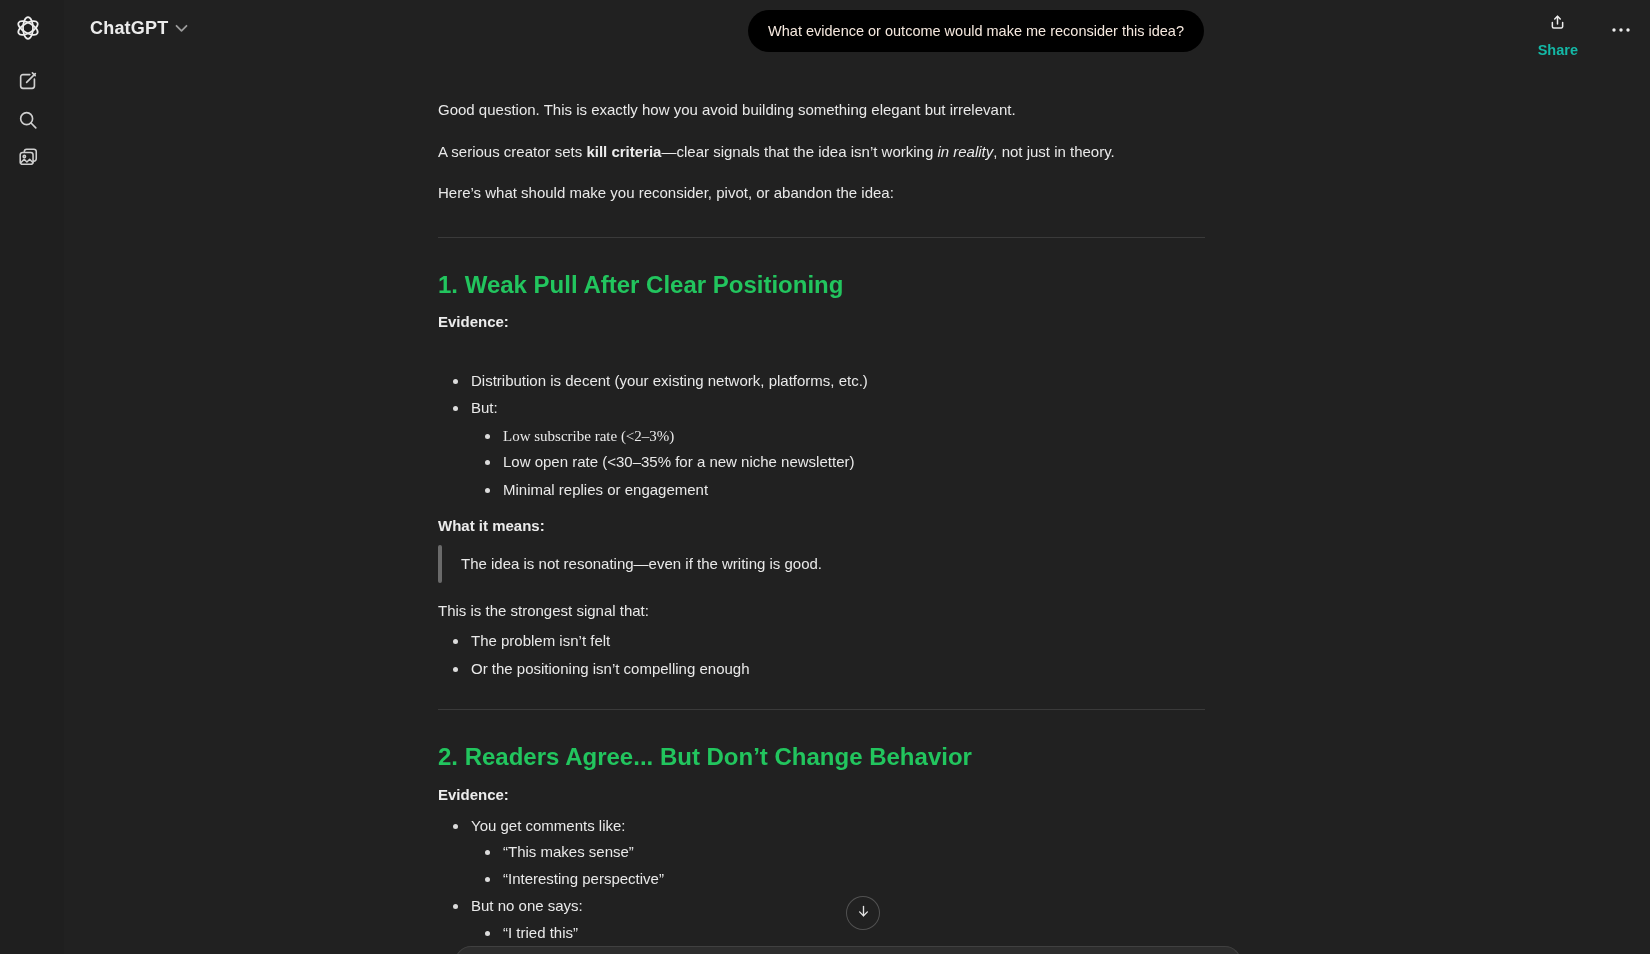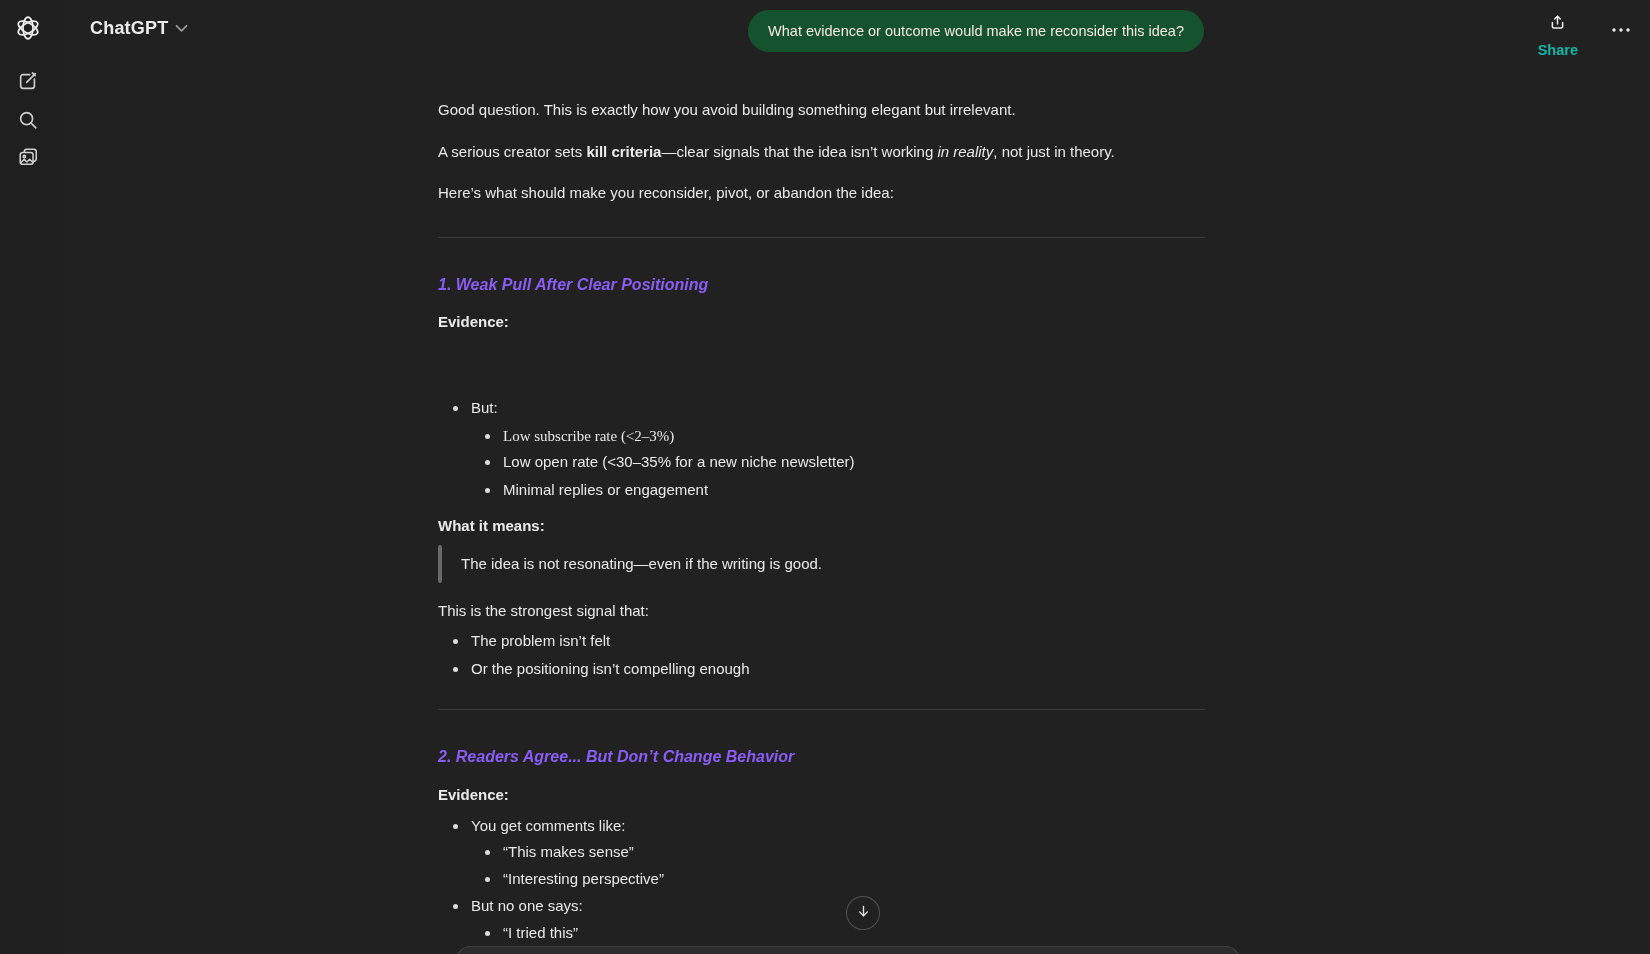--- a/index.html
+++ b/index.html
@@ -36,34 +36,34 @@
     color:#14b8a6; font-size:14.5px; font-weight:600;
     padding:0 8px; border-radius:8px;flex-direction:column;
   }
   .more-btn {
     position:absolute; top:17px; right:16px; width:26px; height:22px;
     display:flex; align-items:center; justify-content:center; cursor:pointer;
   }
   
   .user-bubble {
     position:absolute; top:10px; right:446px; height:42px;
-    background:#14532d; color:#f6e9df;
+    background:#000000; color:#f6e9df;
     border-radius:22px; padding:0 20px;
     font-size:14.5px; line-height:42px; white-space:nowrap;
   }
   
   .content { position:absolute; left:438px; top:0; width:767px; height:808px; }
   .t {
     position:absolute; left:0; font-size:15px; line-height:20px; color:#e9e9e9;
     white-space:nowrap;
   }
   .bold { font-weight:700; color:#ececec; }
   .h3 {
-    position:absolute; left:0; font-size:16px; font-weight:700;
-    line-height:24px; color:#8b5cf6; white-space:nowrap;font-style:italic;
+    position:absolute; left:0; font-size:24px; font-weight:700;
+    line-height:24px; color:#22c55e; white-space:nowrap;
   }
   .li1 { padding-left:33px; }
   .li2 { padding-left:65px; }
   .li1::before, .li2::before {
     content:""; position:absolute; top:8px; width:5px; height:5px;
     border-radius:50%; background:#dcdcdc;
   }
   .li1::before { left:15px; }
   .li2::before { left:47px; }
   .hr { position:absolute; left:0; width:767px; height:1px; background:#3a3a3a; }
@@ -164,20 +164,21 @@
 
   <p class="t" style="top:142px;"><span>A serious creator sets </span><strong class="bold">kill criteria</strong><span>—clear signals that the idea isn’t working </span><em>in reality</em><span>, not just in theory.</span></p>
 
   <p class="t" style="top:183px;">Here’s what should make you reconsider, pivot, or abandon the idea:</p>
 
   <div class="hr" style="top:237px;"></div>
 
   <h3 class="h3" style="top:273px;">1. Weak Pull After Clear Positioning</h3>
   <p class="t bold" style="top:312px;">Evidence:</p>
 
+  <div class="t li1" style="top:371px;">Distribution is decent (your existing network, platforms, etc.)</div>
   <div class="t li1" style="top:398px;">But:</div>
   <div class="t li2" style="top:426px;font-family:Liberation Serif, serif;">Low subscribe rate (&lt;2–3%)</div>
   <div class="t li2" style="top:452px;">Low open rate (&lt;30–35% for a new niche newsletter)</div>
   <div class="t li2" style="top:480px;">Minimal replies or engagement</div>
 
   <p class="t bold" style="top:516px;">What it means:</p>
 
   <div class="quote-bar"></div>
   <p class="quote-text">The idea is not resonating—even if the writing is good.</p>
 

